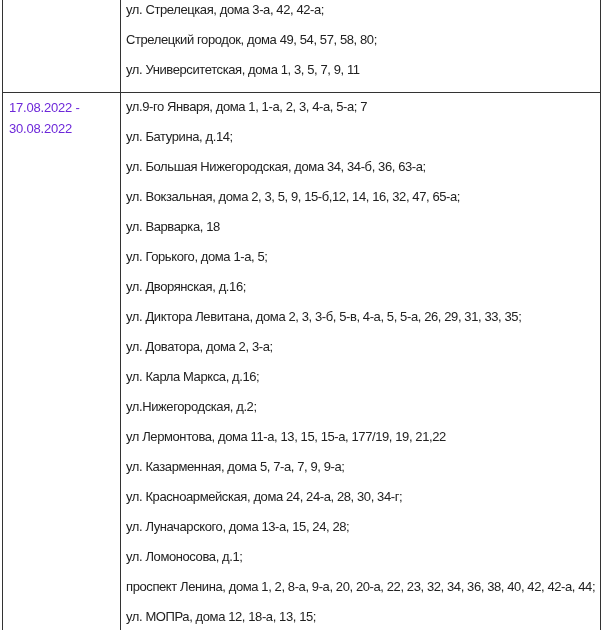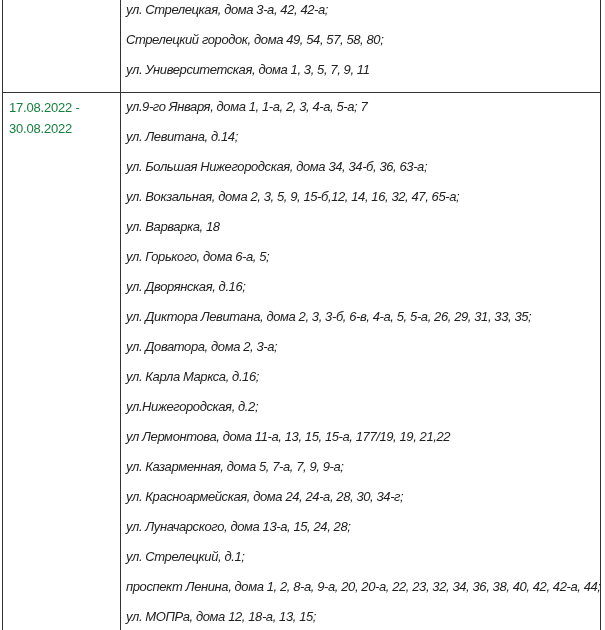--- a/index.html
+++ b/index.html
@@ -33,28 +33,27 @@
   td.addr-cell {
     padding: 3px 4px 3px 5px;
   }
   p.addr-line {
     margin: 0 0 9px 0;
     font-size: 13px;
     line-height: 21px;
     letter-spacing: -0.4px;
     color: #212121;
     white-space: nowrap;
-    font-style: italic;
   }
   p.date-range {
     margin: 0;
     font-size: 13px;
     line-height: 21px;
     letter-spacing: -0.2px;
-    color: #15803d;
+    color: #6d28d9;
     white-space: normal;
   }
 </style>
 </head>
 <body>
 
 <div class="viewport">
   <table class="schedule">
     <colgroup>
       <col class="col-date">
@@ -69,34 +68,34 @@
             <p class="addr-line">ул. Университетская, дома 1, 3, 5, 7, 9, 11</p>
           </td>
   </tr>
 
   <tr>
     <td class="date-cell">
             <p class="date-range">17.08.2022 - 30.08.2022</p>
           </td>
     <td class="addr-cell">
             <p class="addr-line">ул.9-го Января, дома 1, 1-а, 2, 3, 4-а, 5-а; 7</p>
-            <p class="addr-line">ул. Левитана, д.14;</p>
+            <p class="addr-line">ул. Батурина, д.14;</p>
             <p class="addr-line">ул. Большая Нижегородская, дома 34, 34-б, 36, 63-а;</p>
             <p class="addr-line">ул. Вокзальная, дома 2, 3, 5, 9, 15-б,12, 14, 16, 32, 47, 65-а;</p>
             <p class="addr-line">ул. Варварка, 18</p>
-            <p class="addr-line">ул. Горького, дома 6-а, 5;</p>
+            <p class="addr-line">ул. Горького, дома 1-а, 5;</p>
             <p class="addr-line">ул. Дворянская, д.16;</p>
-            <p class="addr-line">ул. Диктора Левитана, дома 2, 3, 3-б, 6-в, 4-а, 5, 5-а, 26, 29, 31, 33, 35;</p>
+            <p class="addr-line">ул. Диктора Левитана, дома 2, 3, 3-б, 5-в, 4-а, 5, 5-а, 26, 29, 31, 33, 35;</p>
             <p class="addr-line">ул. Доватора, дома 2, 3-а;</p>
             <p class="addr-line">ул. Карла Маркса, д.16;</p>
             <p class="addr-line">ул.Нижегородская, д.2;</p>
             <p class="addr-line">ул Лермонтова, дома 11-а, 13, 15, 15-а, 177/19, 19, 21,22</p>
             <p class="addr-line">ул. Казарменная, дома 5, 7-а, 7, 9, 9-а;</p>
             <p class="addr-line">ул. Красноармейская, дома 24, 24-а, 28, 30, 34-г;</p>
             <p class="addr-line">ул. Луначарского, дома 13-а, 15, 24, 28;</p>
-            <p class="addr-line">ул. Стрелецкий, д.1;</p>
+            <p class="addr-line">ул. Ломоносова, д.1;</p>
             <p class="addr-line">проспект Ленина, дома 1, 2, 8-а, 9-а, 20, 20-а, 22, 23, 32, 34, 36, 38, 40, 42, 42-а, 44;</p>
             <p class="addr-line">ул. МОПРа, дома 12, 18-а, 13, 15;</p>
           </td>
   </tr>
 </tbody>
   </table>
 </div>
 
 </body></html>

